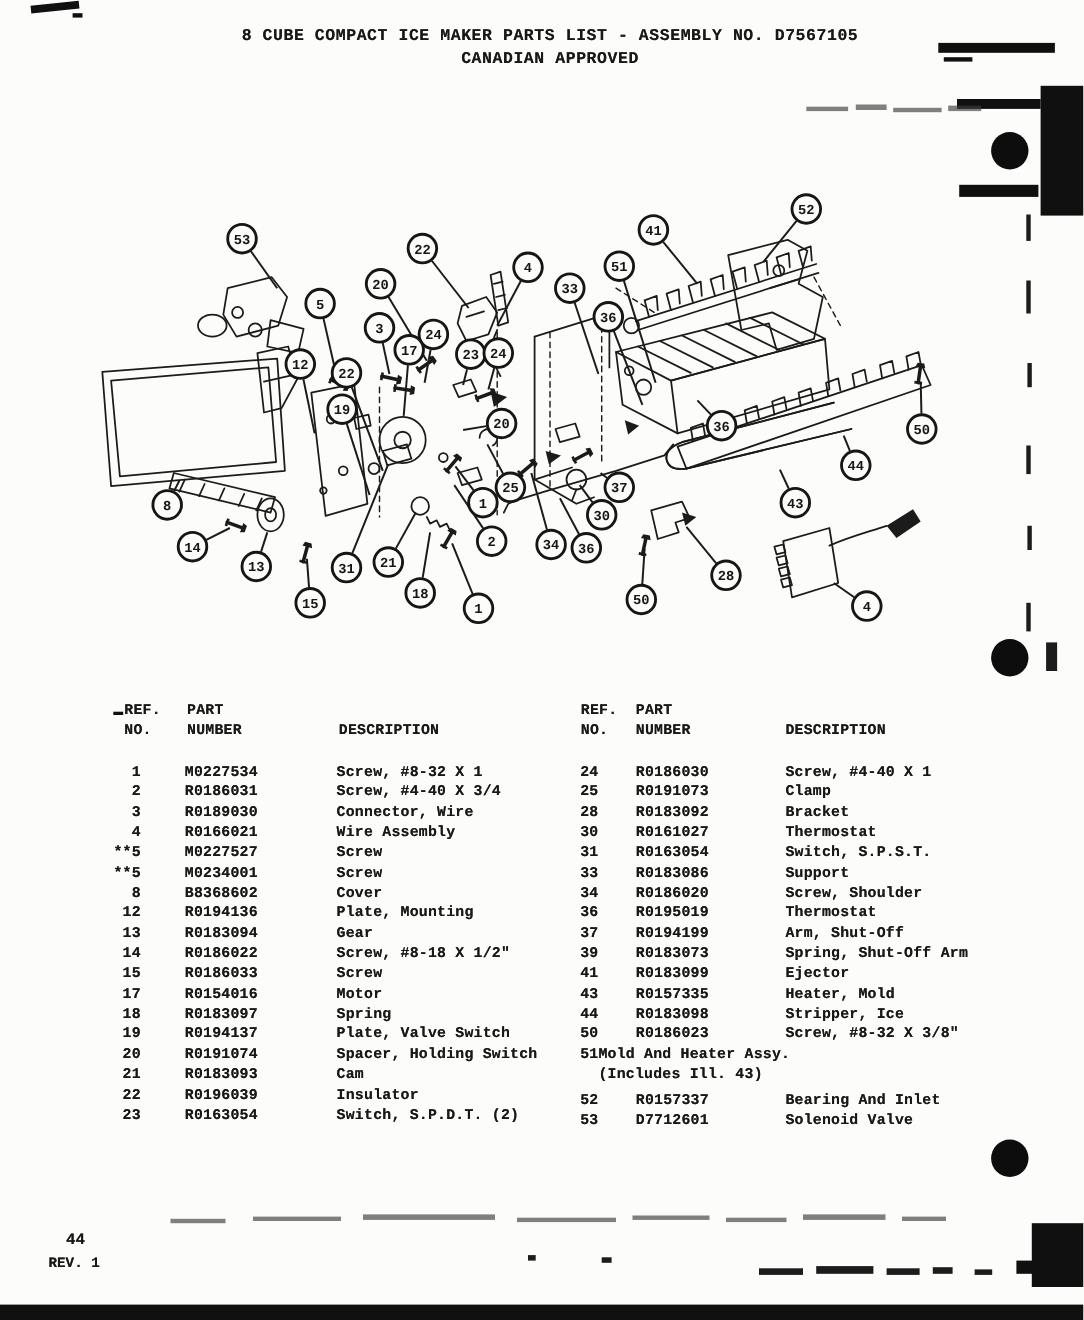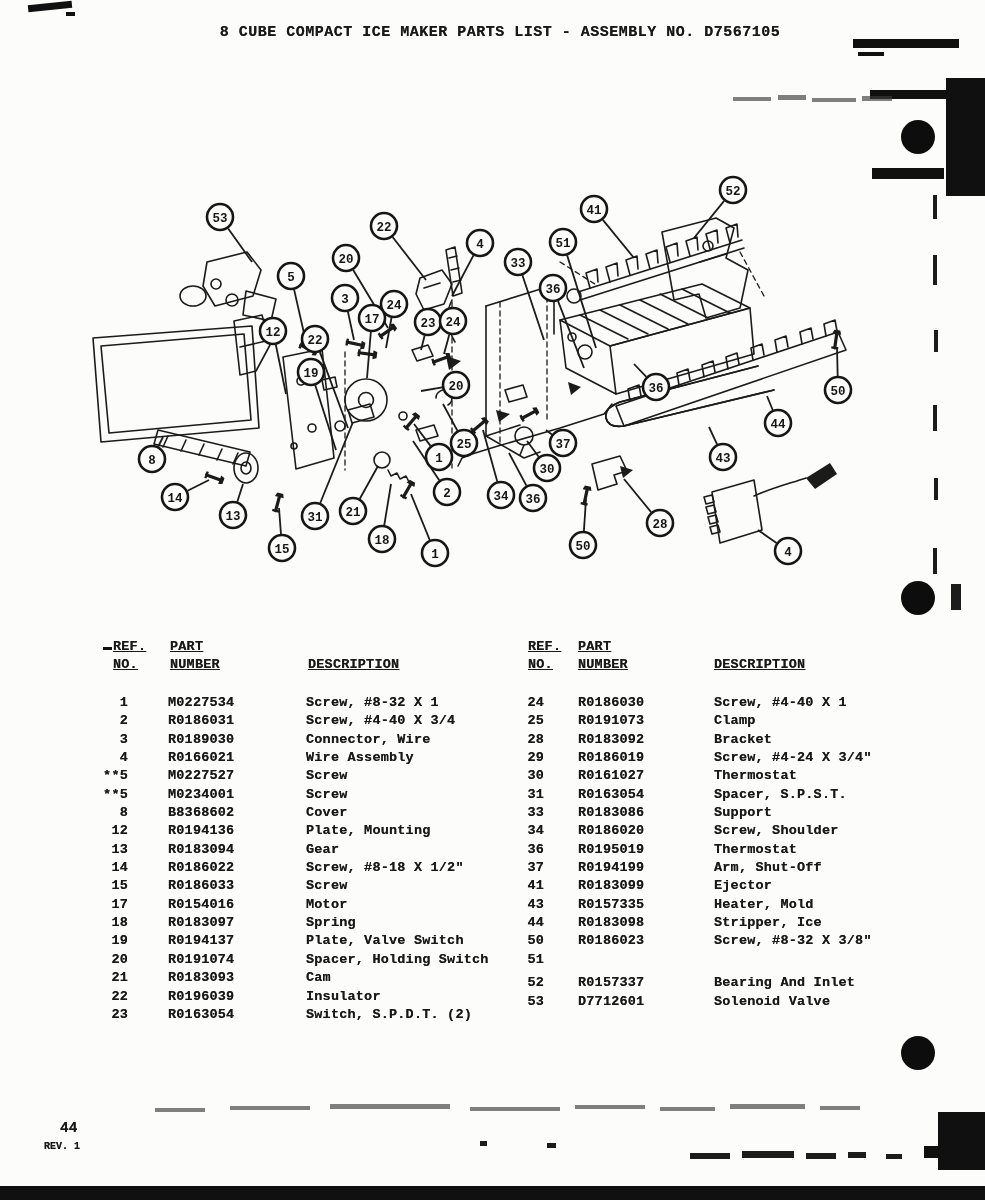--- a/index.html
+++ b/index.html
@@ -24,48 +24,49 @@
   .balloon circle{fill:#fcfcfa;stroke:#161616;stroke-width:2.6;}
   .balloon text{fill:#161616;font-family:"Liberation Mono","DejaVu Sans Mono",monospace;
     font-size:12.5px;font-weight:bold;}
   .balloon line{stroke:#1b1b1b;stroke-width:1.8;}
   
   .ptable{position:absolute;top:638px;font-size:13.5px;line-height:18.35px;
     letter-spacing:.2px;font-weight:bold;}
   #parts-table-left{left:100px;width:410px;}
   #parts-table-right{left:512px;width:420px;}
   .thead{position:relative;height:38px;}
-  .thead span{position:absolute;white-space:nowrap;text-decoration:underline;}
+  .thead span{position:absolute;white-space:nowrap;}
   .tbody{margin-top:18px;}
   .prow{display:grid;}
   #parts-table-left .prow{grid-template-columns:28px 178px auto;}
   #parts-table-right .prow{grid-template-columns:32px 170px auto;}
   .c-ref{text-align:right;white-space:nowrap;}
   #parts-table-left .c-part{padding-left:40px;}
   #parts-table-right .c-part{padding-left:34px;}
   .c-desc{white-space:nowrap;}
   .row-gap{margin-top:5px;}
   
   #footnote{position:absolute;left:112px;top:1070px;font-size:14px;letter-spacing:.2px;white-space:nowrap;}
   #footnote .ul{border-bottom:1.8px solid #232323;padding-bottom:1px;}
   #page-number{position:absolute;left:60px;top:1120px;font-size:14.5px;}
-  #revision{position:absolute;left:44px;top:1141px;font-size:10px;}
+  #revision{position:absolute;left:44px;top:1141px;font-size:13px;}
   
   .smear{position:absolute;background:#101010;}
   .dot{position:absolute;background:#0d0d0d;border-radius:50%;width:34px;height:34px;}
   .faint{background:#3c3c3c;opacity:.65;}
   .mid{background:#1c1c1c;}
 </style>
 </head>
 <body>
 
 <div id="page">
 
   <div id="title-block" class="ink">
     <div>8 CUBE COMPACT ICE MAKER PARTS LIST - ASSEMBLY NO. D7567105</div>
+    <div>CANADIAN APPROVED</div>
   </div>
 
   <div id="diagram">
     <svg viewBox="60 170 840 470" xmlns="http://www.w3.org/2000/svg">
       <defs>
         <g id="screwg">
           <path d="M-9,0 H5" stroke="#1b1b1b" stroke-width="3.2" fill="none" stroke-linecap="round"></path>
           <path d="M5,-4.5 L9,-3 L9,3 L5,4.5 Z" fill="#1b1b1b"></path>
           <path d="M-9,-3.5 v7" stroke="#1b1b1b" stroke-width="2.4" fill="none"></path>
         </g>
@@ -550,33 +551,28 @@
           <div class="c-ref">25</div>
           <div class="c-part">R0191073</div>
           <div class="c-desc">Clamp</div>
         </div>
         <div class="prow">
           <div class="c-ref">28</div>
           <div class="c-part">R0183092</div>
           <div class="c-desc">Bracket</div>
         </div>
         <div class="prow">
-          <div class="c-ref">29</div>
-          <div class="c-part">R0186019</div>
-          <div class="c-desc">Screw, #4-24 X 3/4"</div>
-        </div>
-        <div class="prow">
           <div class="c-ref">30</div>
           <div class="c-part">R0161027</div>
           <div class="c-desc">Thermostat</div>
         </div>
         <div class="prow">
           <div class="c-ref">31</div>
           <div class="c-part">R0163054</div>
-          <div class="c-desc">Spacer, S.P.S.T.</div>
+          <div class="c-desc">Switch, S.P.S.T.</div>
         </div>
         <div class="prow">
           <div class="c-ref">33</div>
           <div class="c-part">R0183086</div>
           <div class="c-desc">Support</div>
         </div>
         <div class="prow">
           <div class="c-ref">34</div>
           <div class="c-part">R0186020</div>
           <div class="c-desc">Screw, Shoulder</div>
@@ -585,20 +581,25 @@
           <div class="c-ref">36</div>
           <div class="c-part">R0195019</div>
           <div class="c-desc">Thermostat</div>
         </div>
         <div class="prow">
           <div class="c-ref">37</div>
           <div class="c-part">R0194199</div>
           <div class="c-desc">Arm, Shut-Off</div>
         </div>
         <div class="prow">
+          <div class="c-ref">39</div>
+          <div class="c-part">R0183073</div>
+          <div class="c-desc">Spring, Shut-Off Arm</div>
+        </div>
+        <div class="prow">
           <div class="c-ref">41</div>
           <div class="c-part">R0183099</div>
           <div class="c-desc">Ejector</div>
         </div>
         <div class="prow">
           <div class="c-ref">43</div>
           <div class="c-part">R0157335</div>
           <div class="c-desc">Heater, Mold</div>
         </div>
         <div class="prow">
@@ -606,20 +607,21 @@
           <div class="c-part">R0183098</div>
           <div class="c-desc">Stripper, Ice</div>
         </div>
         <div class="prow">
           <div class="c-ref">50</div>
           <div class="c-part">R0186023</div>
           <div class="c-desc">Screw, #8-32 X 3/8"</div>
         </div>
         <div class="prow">
           <div class="c-ref">51</div>
+          <div class="c-desc">Mold And Heater Assy.<div>(Includes Ill. 43)</div></div>
         </div>
         <div class="prow row-gap">
           <div class="c-ref">52</div>
           <div class="c-part">R0157337</div>
           <div class="c-desc">Bearing And Inlet</div>
         </div>
         <div class="prow">
           <div class="c-ref">53</div>
           <div class="c-part">D7712601</div>
           <div class="c-desc">Solenoid Valve</div>

